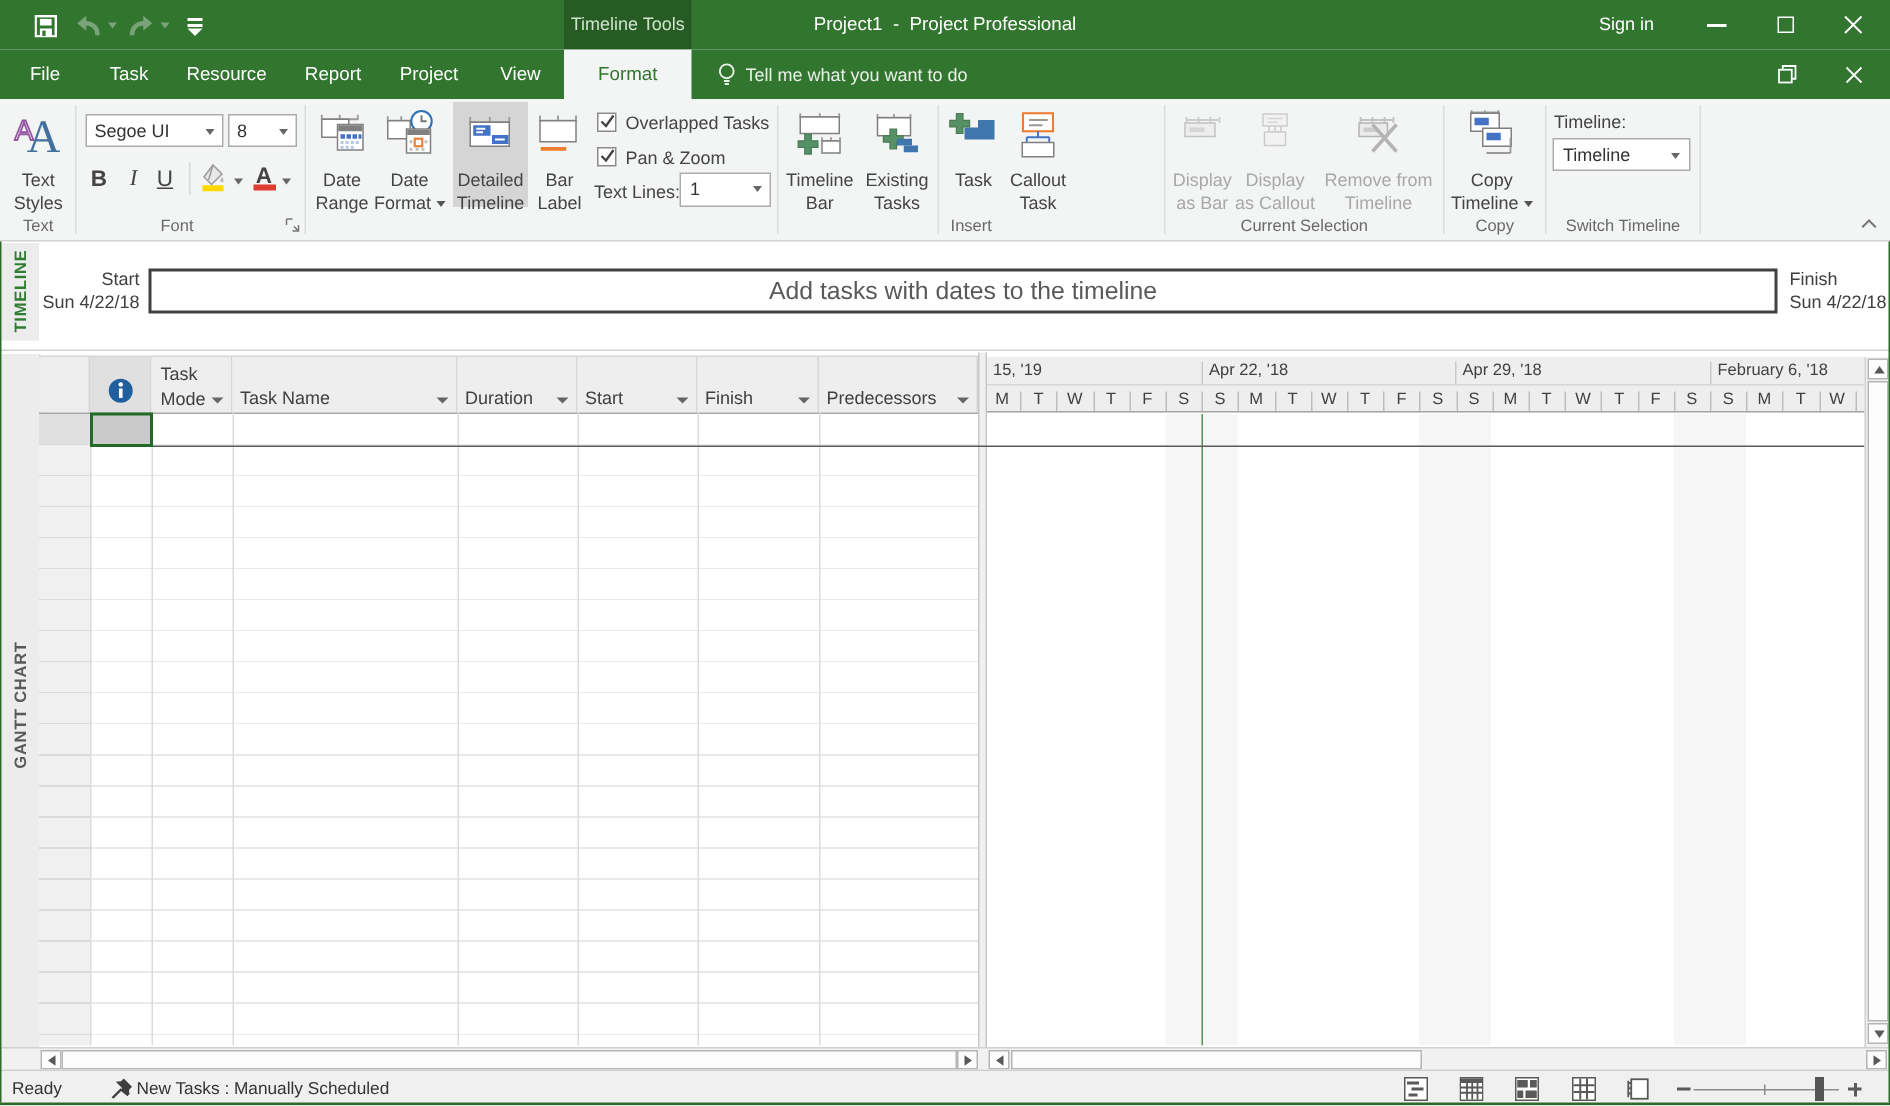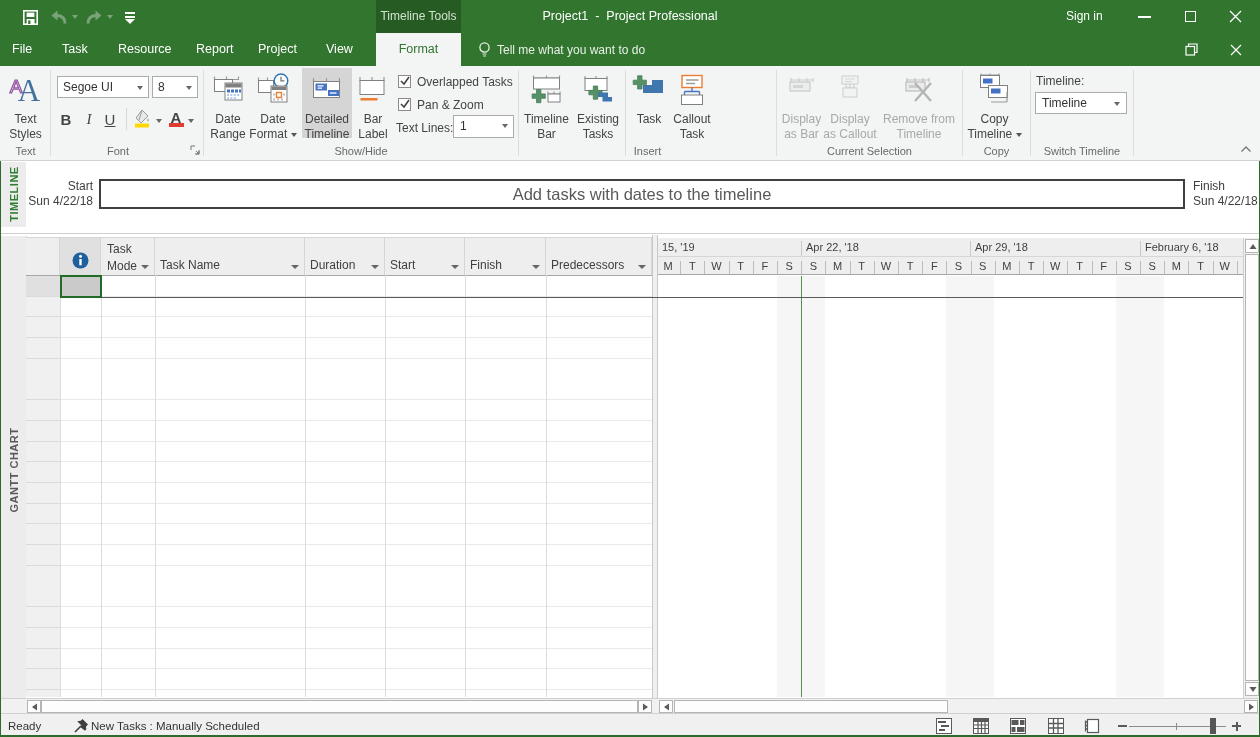--- a/index.html
+++ b/index.html
@@ -3,21 +3,21 @@
 <meta charset="utf-8">
 <style>
   * { margin:0; padding:0; box-sizing:border-box; }
   html,body { width:1260px; height:737px; overflow:hidden; }
   body { font-family:"Liberation Sans", sans-serif; }
   #win { position:relative; width:1260px; height:737px; background:#fff; overflow:hidden; }
   .abs { position:absolute; }
   
   #titlebar { position:absolute; left:0; top:0; width:1260px; height:33px; background:#31752F; }
   #tabrow   { position:absolute; left:0; top:33px; width:1260px; height:33px; background:#31752F; }
-  .tab { position:absolute; top:0; height:33px; line-height:33px; color:#fff; font-size:12.5px; }
+  .tab { position:absolute; top:0; height:33px; line-height:33px; color:#fff; font-size:12.5px; text-align:center; }
   #ttools { position:absolute; left:376px; top:0; width:85px; height:33px; background:#265c23; color:#cfe3cd; font-size:12px; line-height:33px; text-align:center; }
   #fmttab { position:absolute; left:376px; top:33px; width:85px; height:33px; background:#f3f4f4; color:#31752F; font-size:12.5px; line-height:33px; text-align:center; }
   #apptitle { position:absolute; left:460px; top:0; width:340px; height:33px; line-height:33px; color:#fff; font-size:12.5px; text-align:center; }
   
   #ribbon { position:absolute; left:0; top:66px; width:1260px; height:95px; background:#f3f4f4; border-bottom:1px solid #d2d2d2; }
   .sep { position:absolute; top:4px; width:1px; height:86px; background:#dcdddd; }
   .glabel { position:absolute; top:77px; height:16px; line-height:16px; font-size:11px; color:#696969; text-align:center; }
   .bigbtn { position:absolute; top:2px; height:72px; text-align:center; }
   .bigbtn .lbl { font-size:12px; color:#444; line-height:15px; margin-top:1px; }
   .ico32 { display:inline-block; width:34px; height:34px; margin-top:5px; }
@@ -111,21 +111,20 @@
     <div class="sep" style="left:50px"></div>
     <div class="sep" style="left:203px"></div>
     <div class="sep" style="left:518px"></div>
     <div class="sep" style="left:625px"></div>
     <div class="sep" style="left:776px"></div>
     <div class="sep" style="left:962px"></div>
     <div class="sep" style="left:1030px"></div>
     <div class="sep" style="left:1133px"></div>
     <div class="glabel" style="left:3px;width:45px">Text</div>
     <div class="glabel" style="left:52px;width:132px">Font</div>
-    <div class="glabel" style="left:205px;width:312px">Show/Hide</div>
     <div class="glabel" style="left:520px;width:255px">Insert</div>
     <div class="glabel" style="left:778px;width:183px">Current Selection</div>
     <div class="glabel" style="left:964px;width:65px">Copy</div>
     <div class="glabel" style="left:1032px;width:100px">Switch Timeline</div>
 
     <div class="bigbtn" style="left:3px;width:45px">
       <svg class="ico32" viewBox="0 0 34 34">
         <text x="7" y="20" font-family="Liberation Sans,sans-serif" font-size="19" fill="none" stroke="#9354a1" stroke-width="1.2" text-anchor="middle">A</text>
         <text x="20" y="28" font-family="Liberation Serif,serif" font-size="31" fill="#41719c" text-anchor="middle">A</text>
       </svg>

